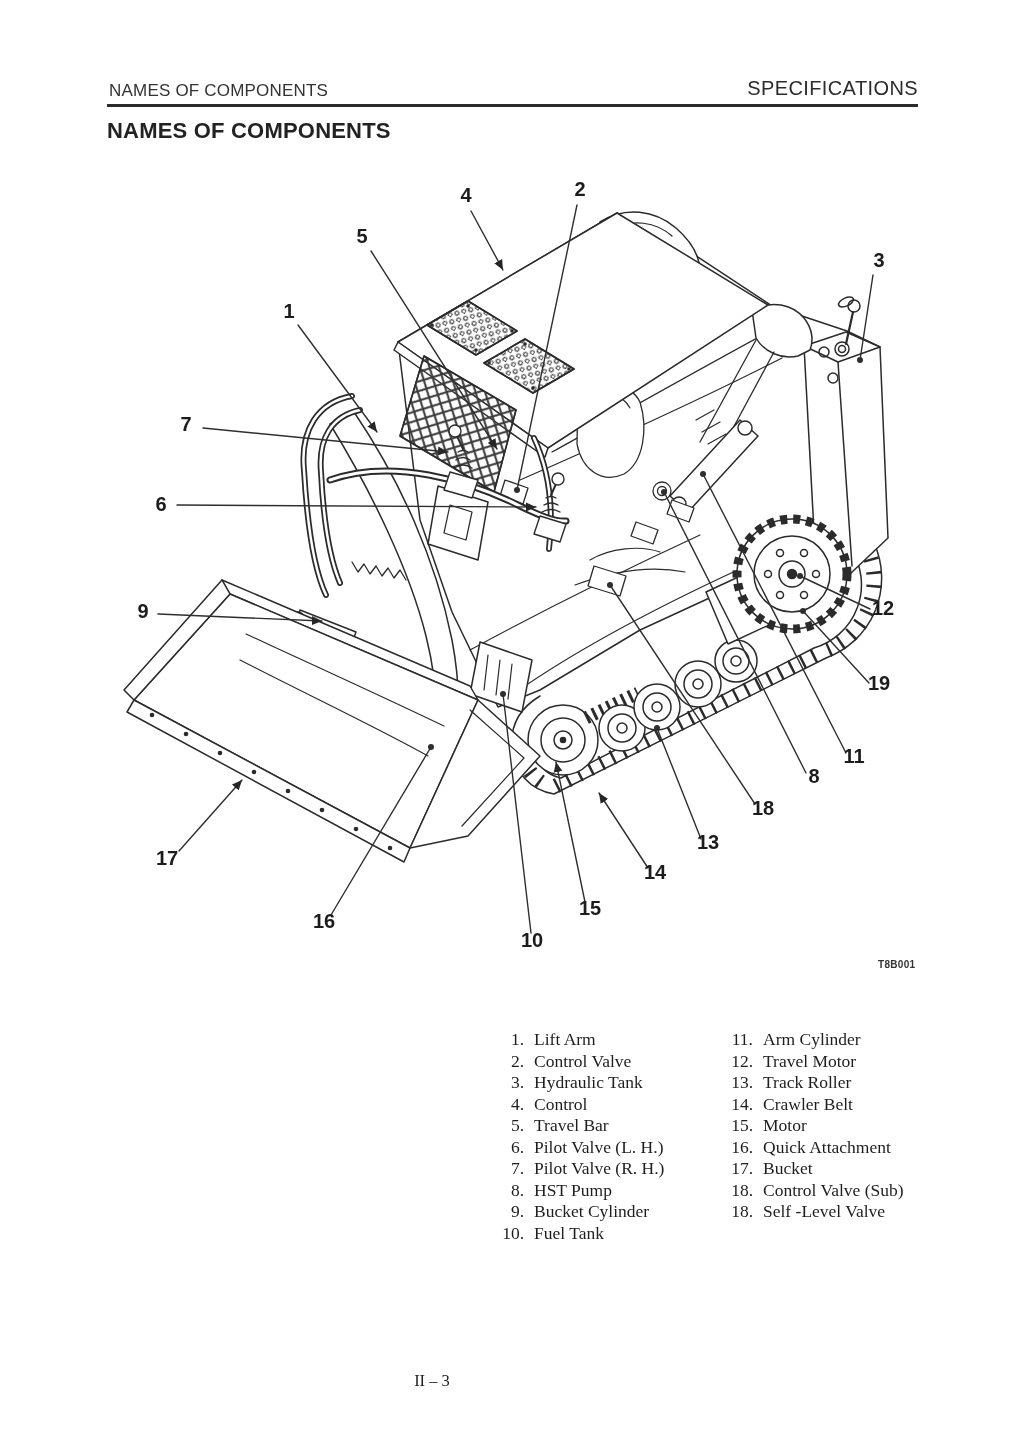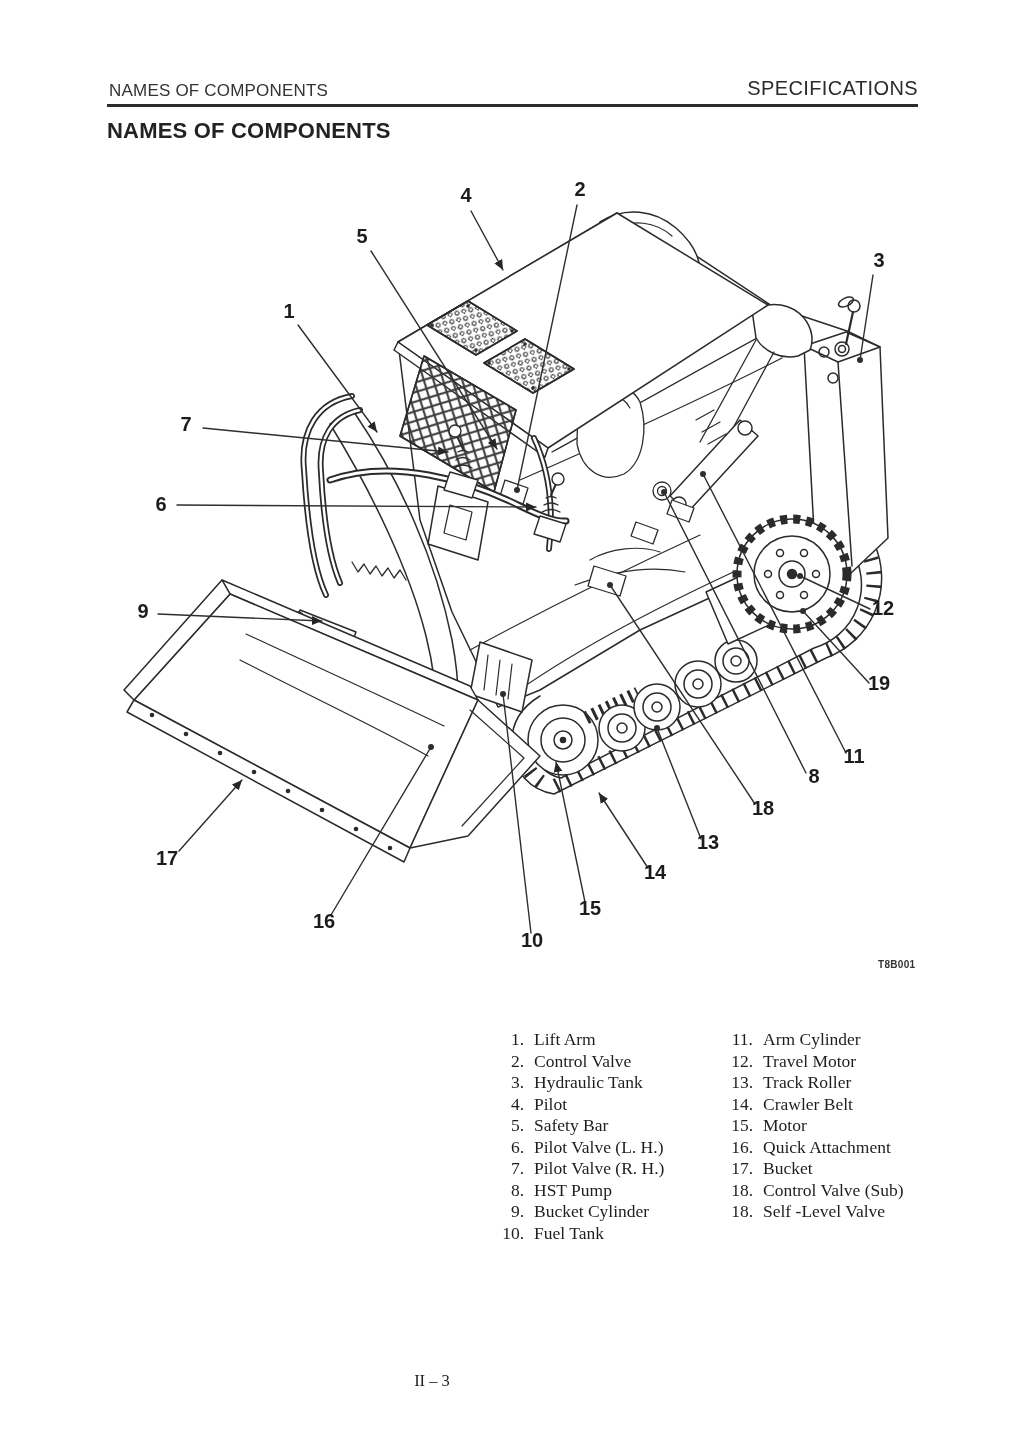--- a/index.html
+++ b/index.html
@@ -316,22 +316,22 @@
   </g>
 </svg>
 
 <div class="figcode">T8B001</div>
 
 <div class="legend">
   <div class="col left">
     <div class="row"><span class="num">1.</span><span class="lbl">Lift Arm</span></div>
     <div class="row"><span class="num">2.</span><span class="lbl">Control Valve</span></div>
     <div class="row"><span class="num">3.</span><span class="lbl">Hydraulic Tank</span></div>
-    <div class="row"><span class="num">4.</span><span class="lbl">Pilot</span></div>
-    <div class="row"><span class="num">5.</span><span class="lbl">Safety Bar</span></div>
+    <div class="row"><span class="num">4.</span><span class="lbl">Control</span></div>
+    <div class="row"><span class="num">5.</span><span class="lbl">Travel Bar</span></div>
     <div class="row"><span class="num">6.</span><span class="lbl">Pilot Valve (L. H.)</span></div>
     <div class="row"><span class="num">7.</span><span class="lbl">Pilot Valve (R. H.)</span></div>
     <div class="row"><span class="num">8.</span><span class="lbl">HST Pump</span></div>
     <div class="row"><span class="num">9.</span><span class="lbl">Bucket Cylinder</span></div>
     <div class="row"><span class="num">10.</span><span class="lbl">Fuel Tank</span></div>
   </div>
   <div class="col right">
     <div class="row"><span class="num">11.</span><span class="lbl">Arm Cylinder</span></div>
     <div class="row"><span class="num">12.</span><span class="lbl">Travel Motor</span></div>
     <div class="row"><span class="num">13.</span><span class="lbl">Track Roller</span></div>

